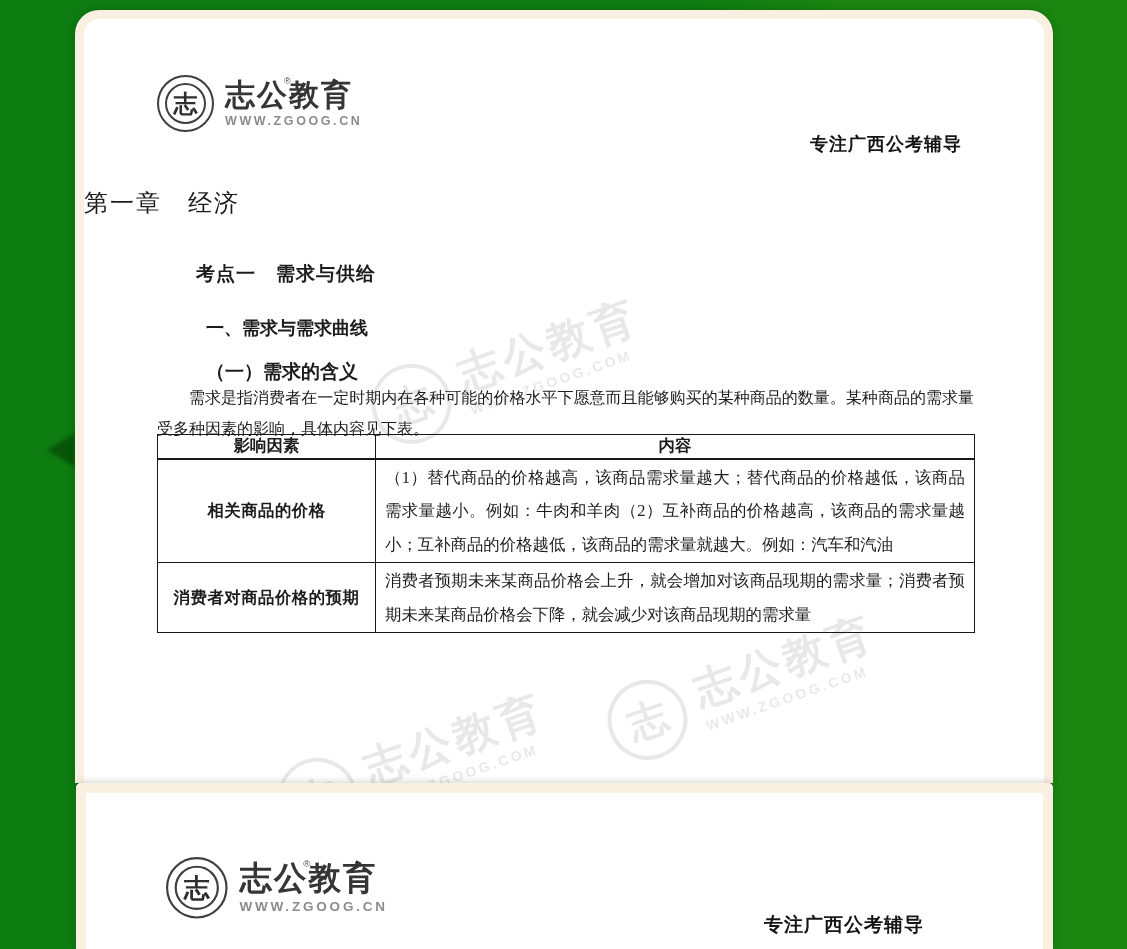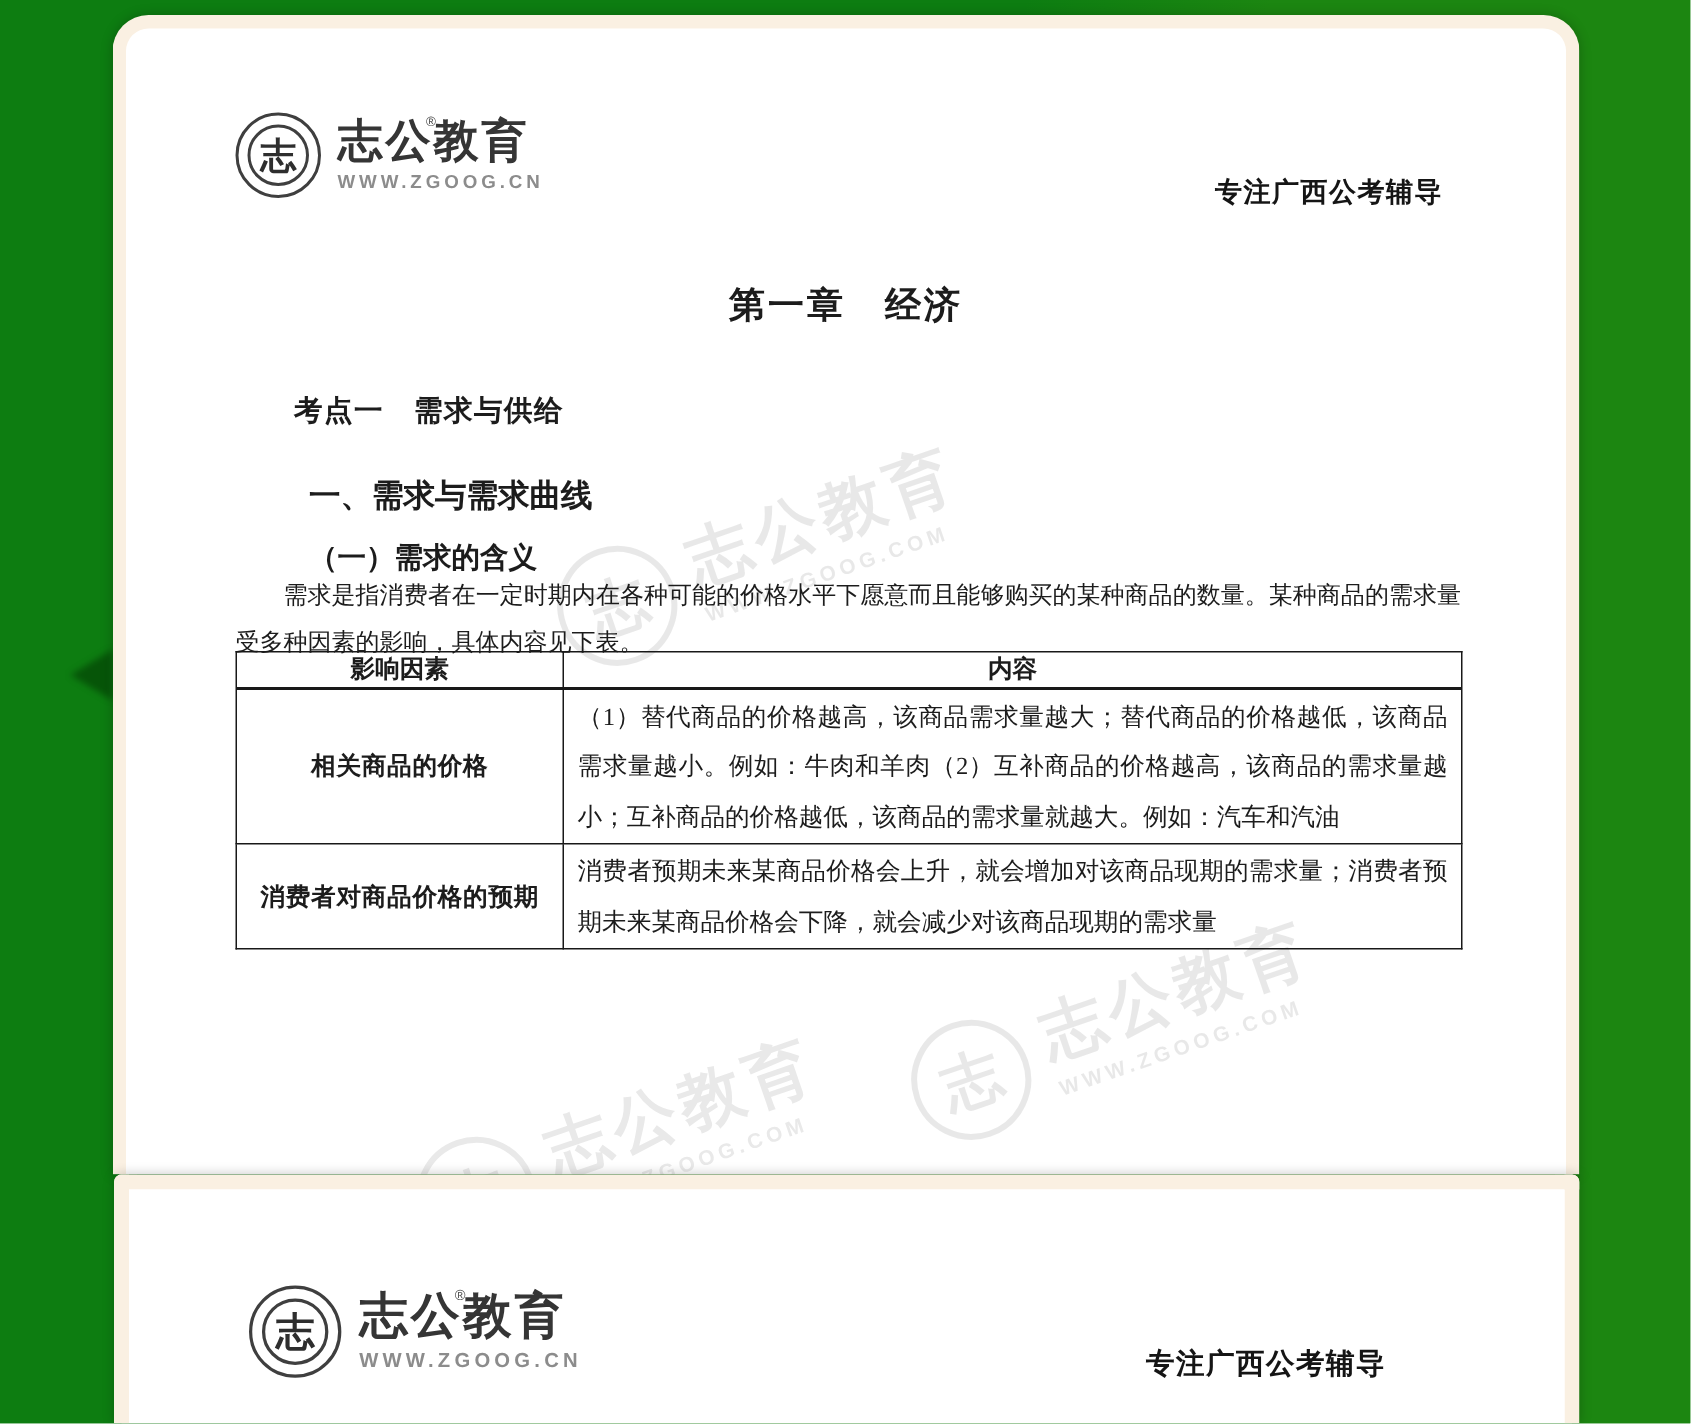--- a/index.html
+++ b/index.html
@@ -48,39 +48,39 @@
   .brand-reg{
     position:absolute;left:59px;top:-3px;font-size:9px;color:#4a4a4a;
     font-family:"Liberation Sans","DejaVu Sans",sans-serif;
   }
   .brand-url{
     font-family:"Liberation Sans","DejaVu Sans",sans-serif;
     font-weight:bold;font-size:12.5px;letter-spacing:2.6px;color:#8c8c8c;margin-top:5px;
   }
   .tagline{
     position:absolute;font-family:Liberation Serif, serif;
-    font-weight:bold;font-size:18px;color:#151515;z-index:2;letter-spacing:1px;
+    font-weight:bold;font-size:18px;color:#151515;z-index:2;letter-spacing:1px;margin-top:16px;
   }
   .page1 .tagline{right:82px;top:97px;}
   .page2 .tagline{right:119px;top:103px;font-size:19px;}
   
   .doc-title{
-    position:absolute;left:0;top:168px;width:100%;text-align:center;z-index:2;
-    font-family:"Liberation Sans","DejaVu Sans",sans-serif;
-    font-weight:bold;font-size:24px;color:var(--ink);letter-spacing:2px;
+    position:absolute;left:0;top:168px;width:100%;text-align:left;z-index:2;
+    font-family:"Liberation Sans","DejaVu Sans",sans-serif;
+    font-weight:normal;font-size:24px;color:var(--ink);letter-spacing:2px;
   }
   .h-section{
     position:absolute;left:112px;top:242px;z-index:2;
     font-family:"Liberation Sans","DejaVu Sans",sans-serif;
     font-weight:bold;font-size:19px;color:var(--ink);letter-spacing:1px;
   }
   .h-sub{
     position:absolute;left:122px;top:297px;z-index:2;
     font-family:"Liberation Sans","DejaVu Sans",sans-serif;
-    font-weight:bold;font-size:21px;color:var(--ink);
+    font-weight:bold;font-size:18px;color:var(--ink);
   }
   .h-subsub{
     position:absolute;left:122px;top:340px;z-index:2;
     font-family:"Liberation Sans","DejaVu Sans",sans-serif;
     font-weight:bold;font-size:19px;color:var(--ink);
   }
   .paragraph{
     position:absolute;left:73px;top:363px;width:817px;z-index:2;
     font-size:16px;line-height:31px;color:var(--ink);
     text-indent:2em;text-align:justify;

